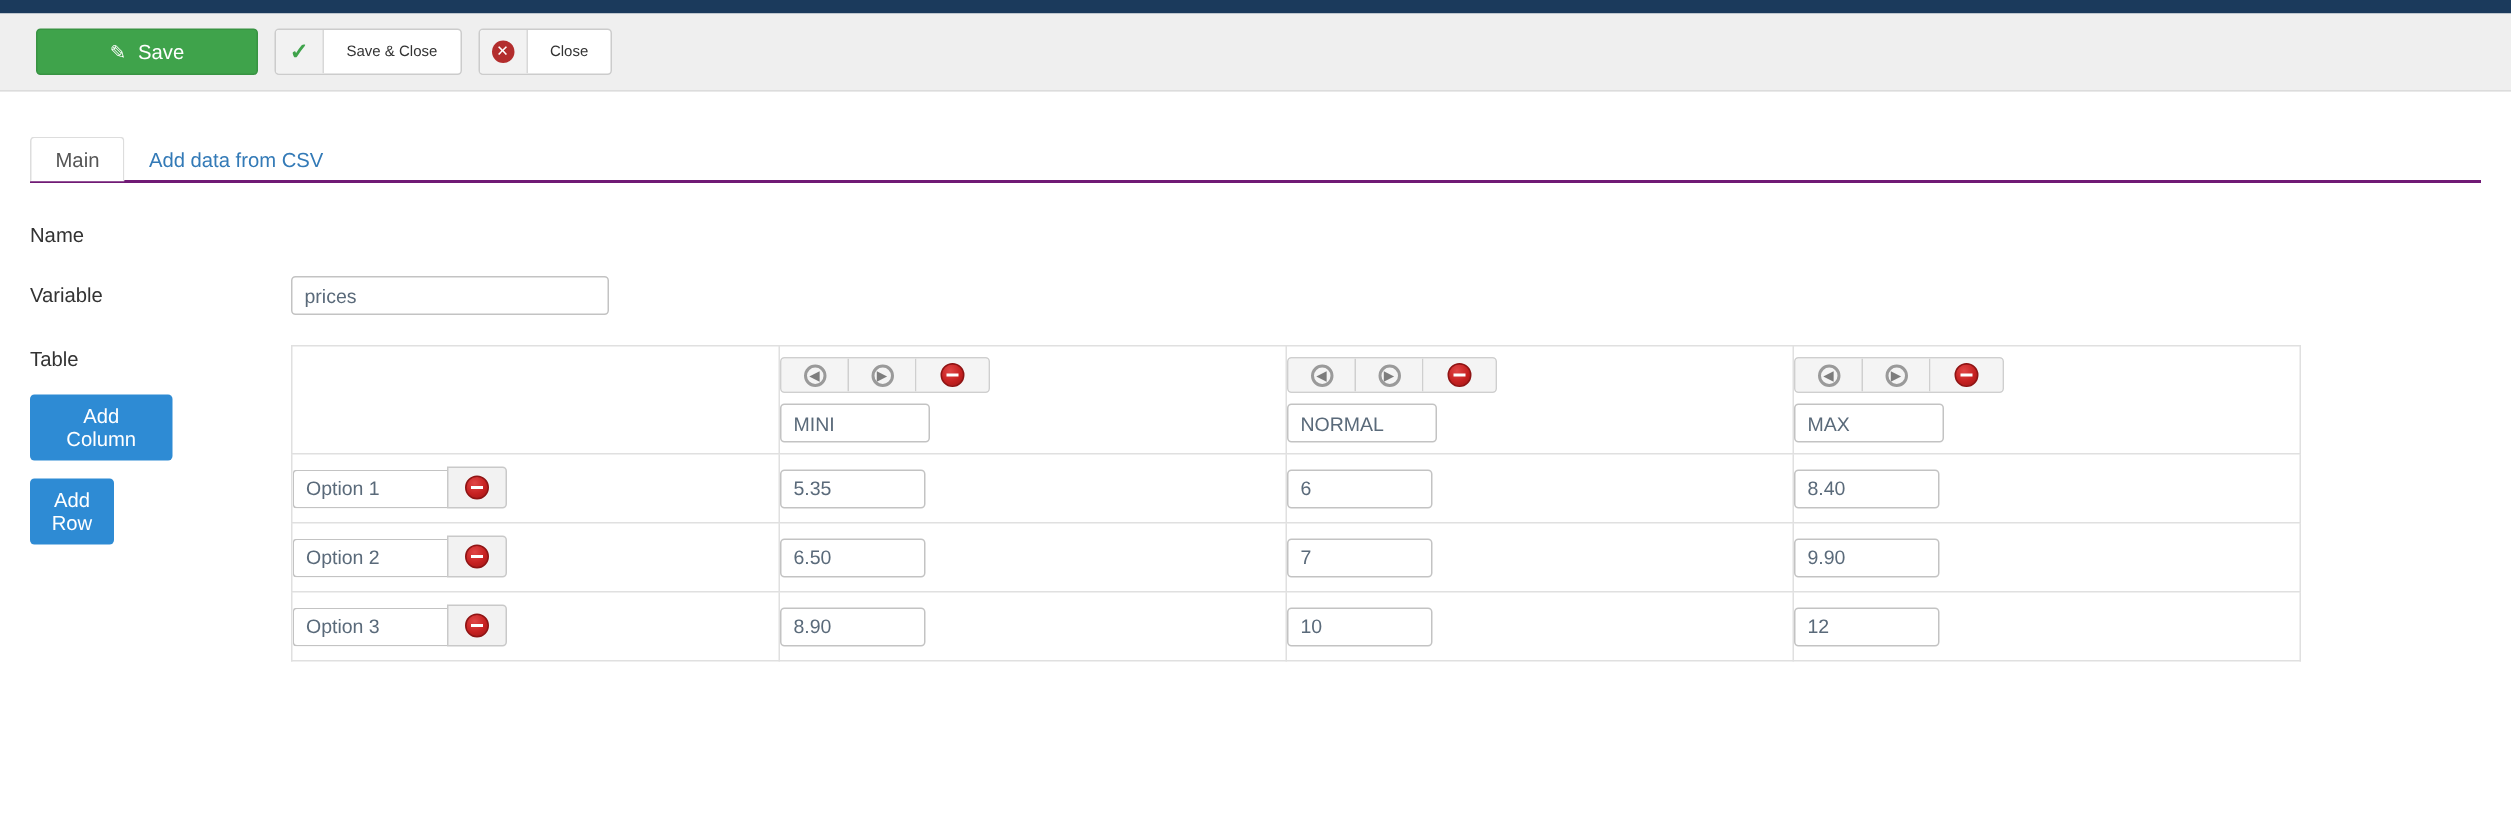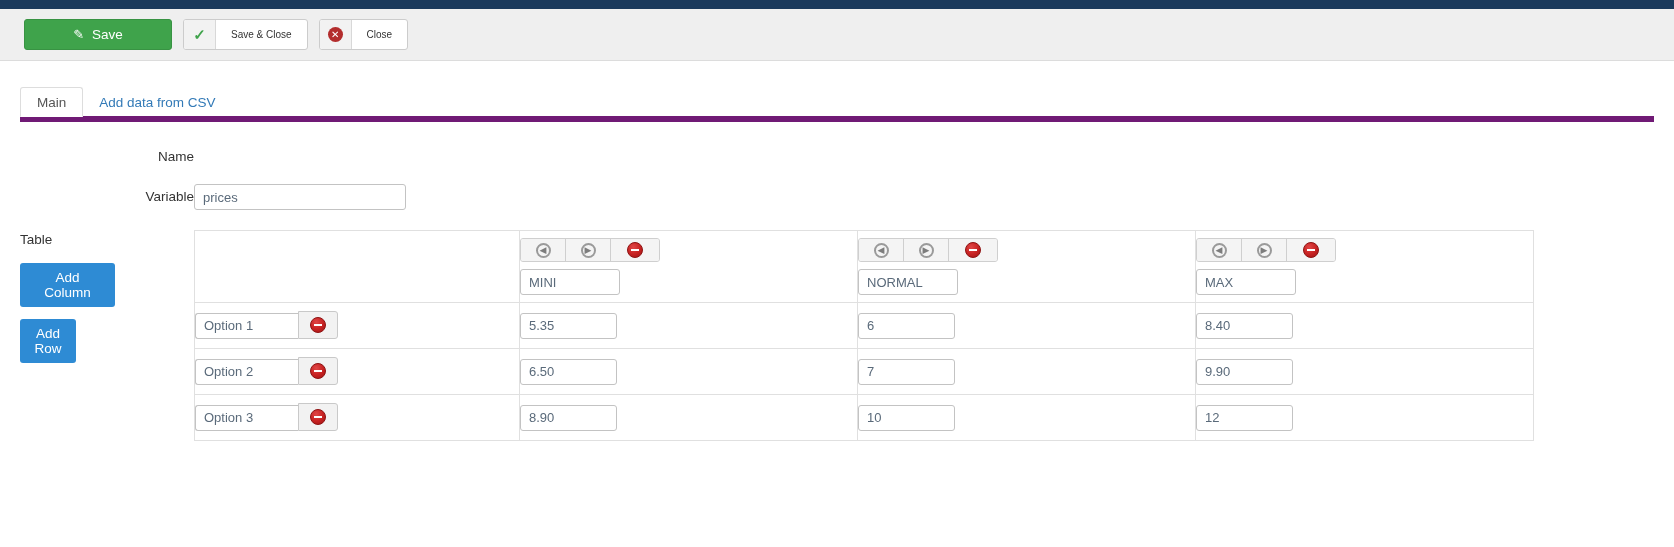--- a/index.html
+++ b/index.html
@@ -79,21 +79,21 @@
     background: #b32d2d;
     display: flex; align-items: center; justify-content: center;
     color: #ffffff; font-size: 10px; line-height: 1;
   }
 
   .pencil-glyph { font-size: 13px; line-height: 1; }
 
   
   .tabs-wrap {
     margin: 28px 20px 0 20px;
-    border-bottom: 6px solid #701a75;
+    border-bottom: 2px solid #701a75;
     display: flex;
     align-items: flex-end;
     height: 33px;
   }
   .tab {
     padding: 8px 16px 7px 16px;
     font-size: 13.5px;
     cursor: pointer;
     line-height: 1;
   }
@@ -115,21 +115,20 @@
     display: flex;
     align-items: flex-start;
     margin-bottom: 20px;
   }
   .flabel {
     width: 174px;
     padding-top: 5px;
     font-size: 13.5px;
     color: #333333;
     flex: none;
-    text-align: right;
   }
   .inp {
     height: 26px;
     border: 1px solid #c3c3c3;
     border-radius: 3px;
     background: #ffffff;
     padding: 0 8px;
     font-family: "Liberation Sans", sans-serif;
     font-size: 13px;
     color: #5a6a7a;

